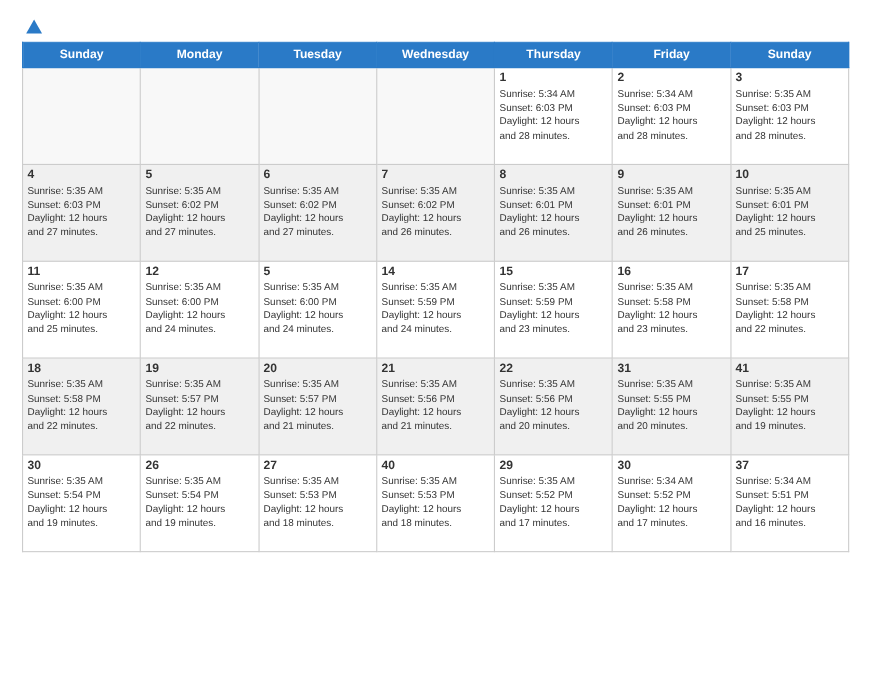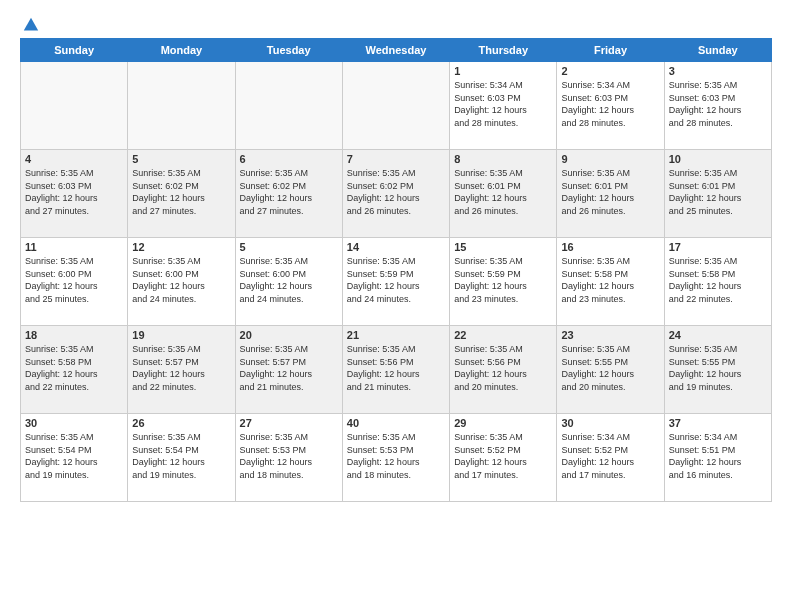--- a/index.html
+++ b/index.html
@@ -296,28 +296,28 @@
 and 21 minutes.</div>
           </td>
           <td>
             <span class="day-num">22</span>
             <div class="day-info" style="white-space: pre-line;">Sunrise: 5:35 AM
 Sunset: 5:56 PM
 Daylight: 12 hours
 and 20 minutes.</div>
           </td>
           <td>
-            <span class="day-num">23</span>
+            <span class="day-num">31</span>
             <div class="day-info" style="white-space: pre-line;">Sunrise: 5:35 AM
 Sunset: 5:55 PM
 Daylight: 12 hours
 and 20 minutes.</div>
           </td>
           <td>
-            <span class="day-num">24</span>
+            <span class="day-num">41</span>
             <div class="day-info" style="white-space: pre-line;">Sunrise: 5:35 AM
 Sunset: 5:55 PM
 Daylight: 12 hours
 and 19 minutes.</div>
           </td>
         </tr>
         <tr>
           <td>
             <span class="day-num">30</span>
             <div class="day-info" style="white-space: pre-line;">Sunrise: 5:35 AM

